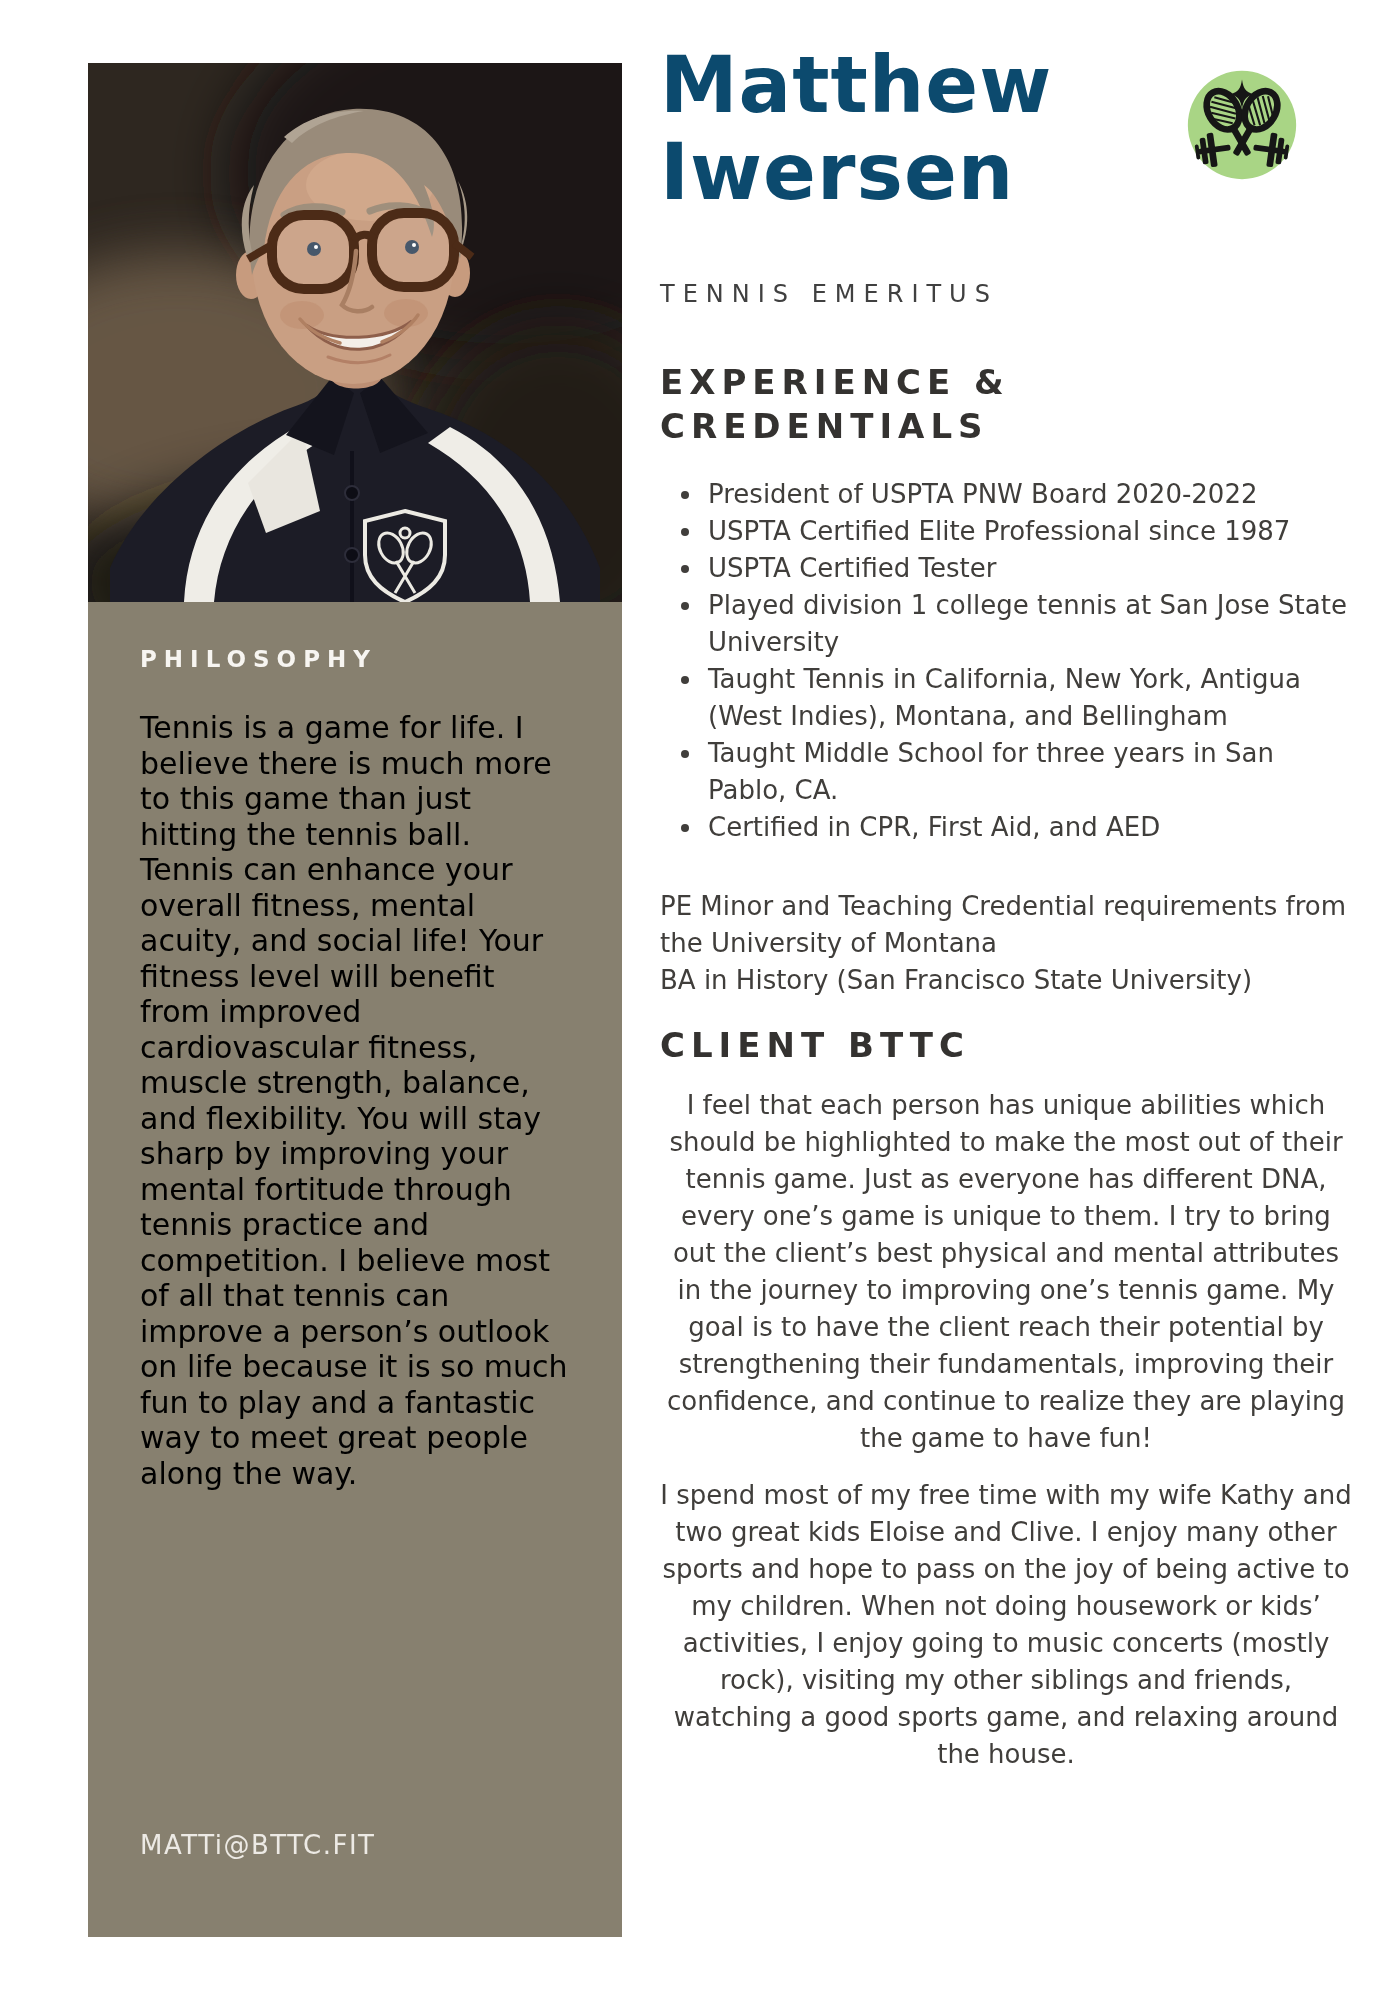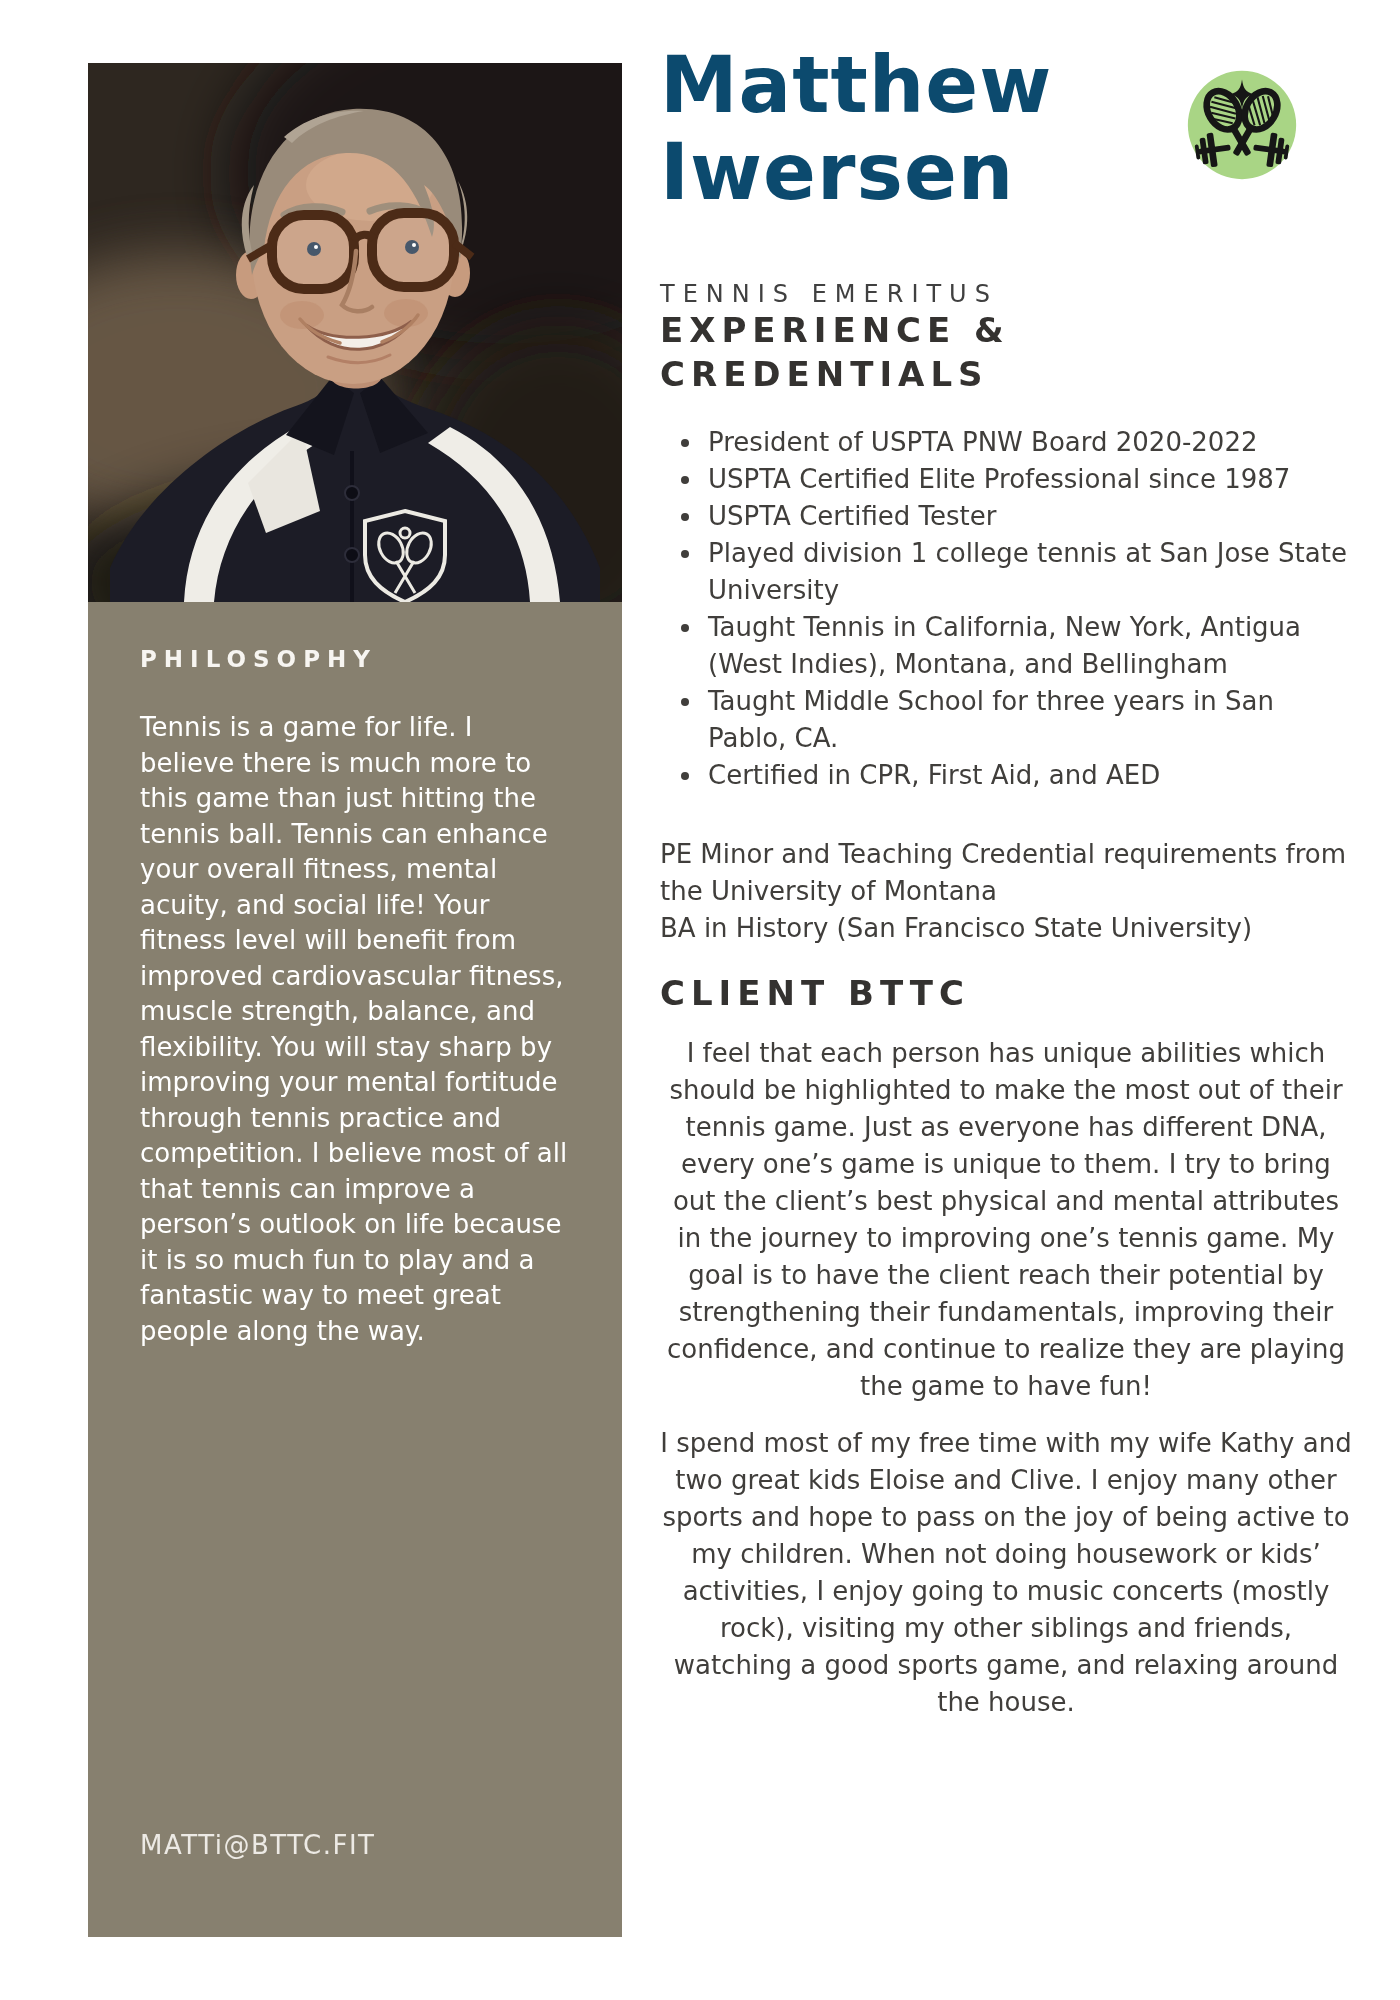--- a/index.html
+++ b/index.html
@@ -18,21 +18,21 @@
   .panel {
     position:absolute; left:88px; top:602px; width:534px; height:1335px;
     background:#87806f;
   }
   .panel-heading {
     position:absolute; left:52px; top:44px; margin:0;
     color:#f7f5f1; font-size:23px; font-weight:700; letter-spacing:7px;
   }
   .panel-body {
     position:absolute; left:52px; top:108px; width:432px; margin:0;
-    color:#ffffff; font-size:26px; line-height:35.5px; font-weight:400;
+    color:#000000; font-size:30px; line-height:35.5px; font-weight:400;
   }
   .panel-email {
     position:absolute; left:52px; top:1228px; margin:0;
     color:#edeae5; font-size:26px; letter-spacing:1.5px;
   }
 
   
   .right { position:absolute; left:660px; top:0; width:692px; }
 
   .name {
@@ -41,21 +41,21 @@
     letter-spacing:1px;
   }
   .subtitle {
     margin:64px 0 0 0;
     font-size:24px; letter-spacing:8px; color:#404040; font-weight:400;
   }
   .section-heading {
     margin:0; color:#343230; font-size:34px; font-weight:800;
     letter-spacing:6px; line-height:44px;
   }
-  .section-heading.two-line { max-width:560px; }
+  .section-heading.two-line { max-width:560px; margin-top:52px; }
   .section-heading.nowrap { white-space:nowrap; }
   .h-client { margin-top:24px; }
   .h-personal { margin-top:30px; }
 
   .bullets {
     margin:28px 0 0 0; padding:0 0 0 44px;
     color:#403e3b; font-size:26px; line-height:37px;
   }
   .bullets li { margin:0; padding-left:4px; }
 

